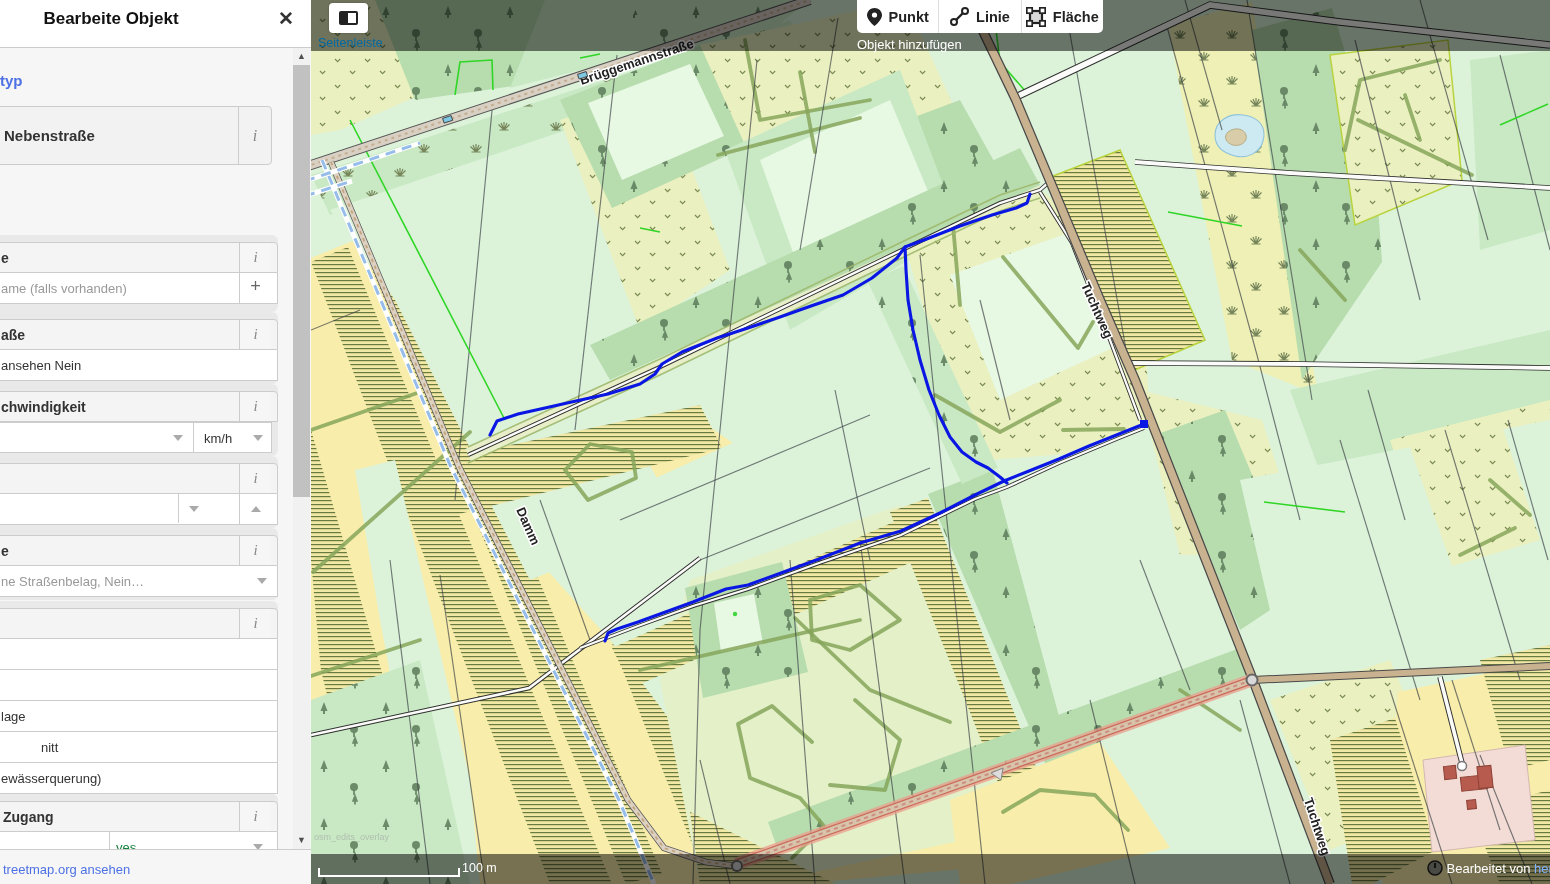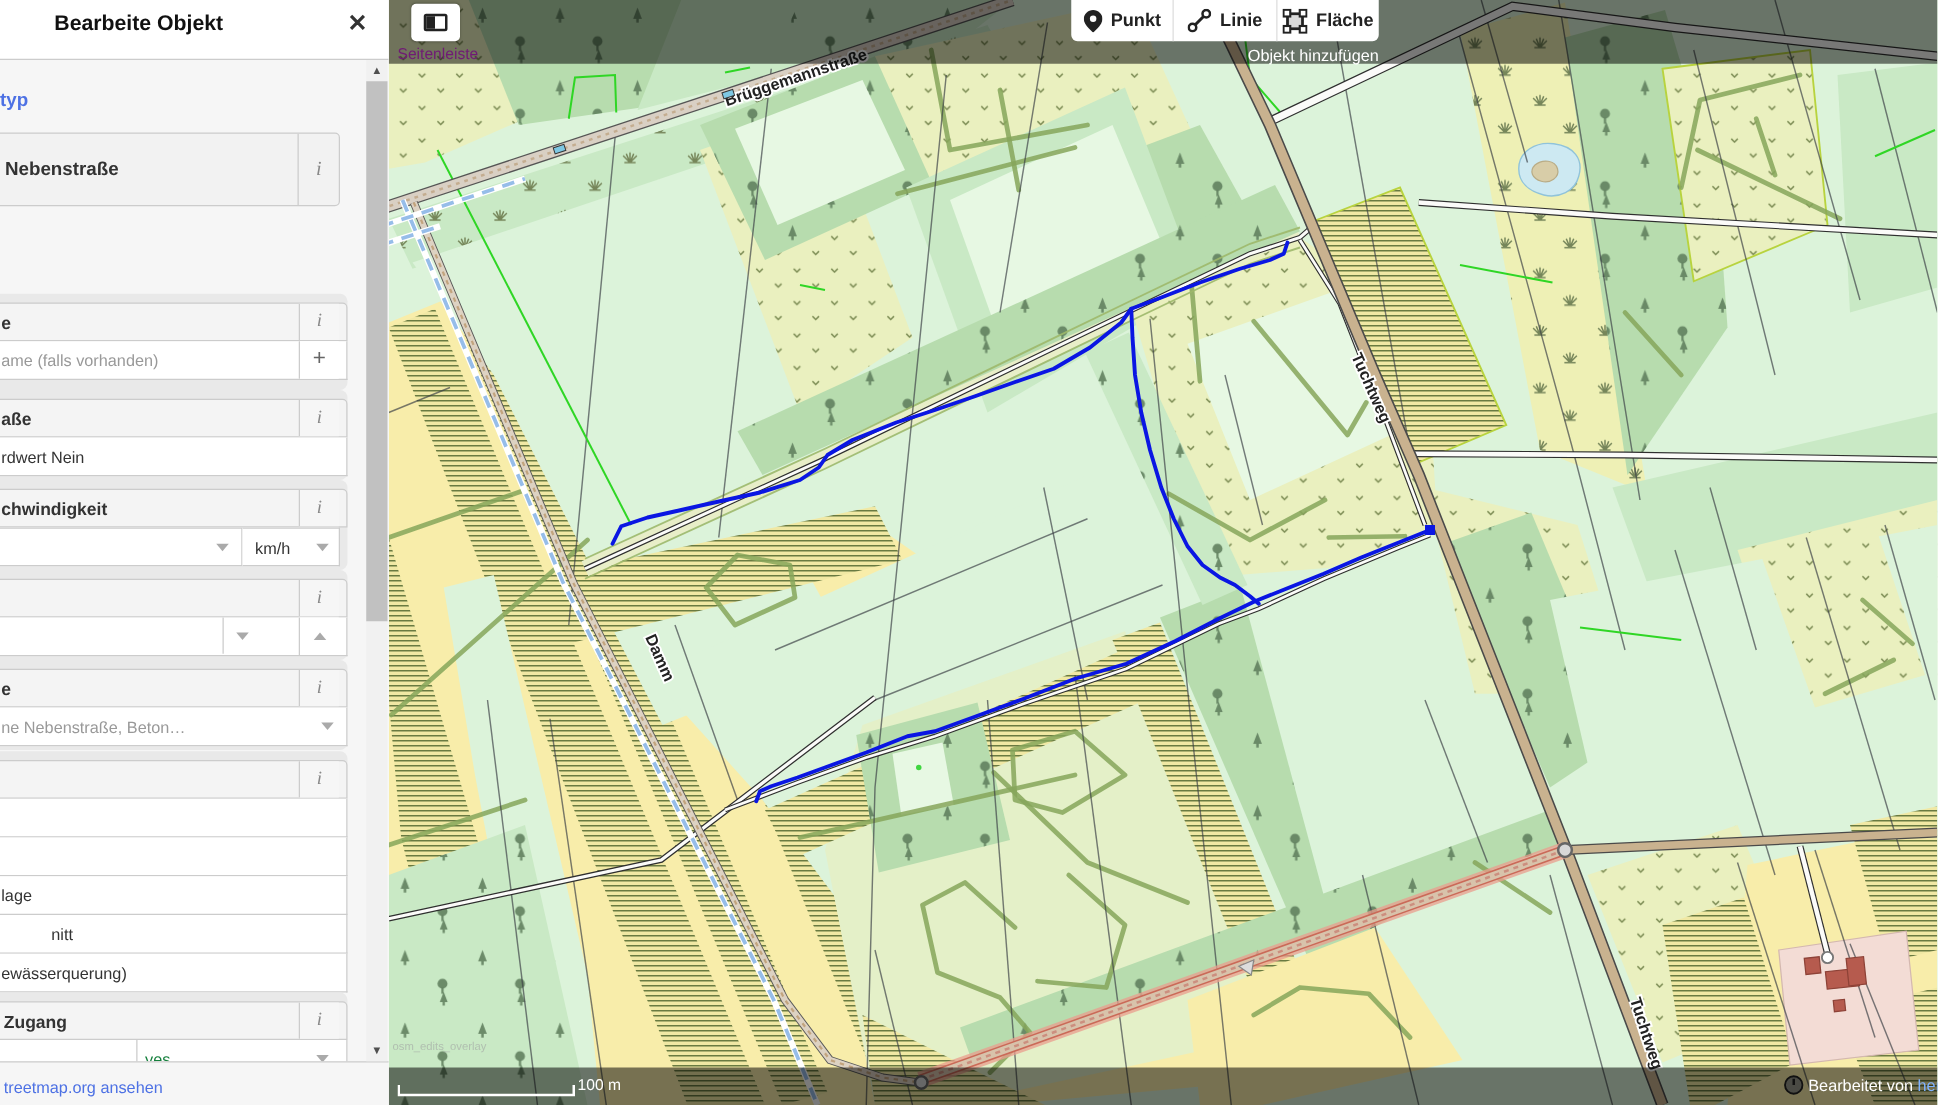--- a/index.html
+++ b/index.html
@@ -7,25 +7,25 @@
   #stage { position:relative; width:1550px; height:884px; background:#fff; }
   
   #map { position:absolute; left:311px; top:0; width:1239px; height:884px; overflow:hidden; background:#dcf3da; }
   
   #topbar { position:absolute; left:311px; top:0; width:1239px; height:51px; background:rgba(0,0,0,0.52); }
   #botbar { position:absolute; left:311px; top:854px; width:1239px; height:30px; background:rgba(0,0,0,0.52); }
   .whitebtn { position:absolute; background:#fff; border-radius:4px; }
   #sbtn { left:329px; top:3px; width:39px; height:30px; box-shadow:0 0 2px rgba(0,0,0,.3); }
   #sbtn .ic { position:absolute; left:10px; top:8px; width:19px; height:14px; border:2px solid #222; border-radius:2px; }
   #sbtn .ic b { position:absolute; left:0; top:0; width:7px; height:10px; background:#222; display:block; }
-  #sblabel { position:absolute; left:318px; top:36px; color:#701a75; font-size:12.5px; }
+  #sblabel { position:absolute; left:318px; top:36px; color:#0369a1; font-size:12.5px; }
   #addgrp { position:absolute; left:857px; top:0; width:246px; height:33px; background:#fff; border-radius:0 0 5px 5px; display:flex; }
   #addgrp .it { flex:1; display:flex; align-items:center; justify-content:center; gap:7px; font-size:14.5px; font-weight:bold; color:#222; border-right:1px solid #ddd; }
   #addgrp .it:last-child { border-right:none; }
-  #addlabel { position:absolute; left:857px; top:37px; width:246px; text-align:right; color:#fff; font-size:13px; }
+  #addlabel { position:absolute; left:857px; top:37px; width:246px; text-align:left; color:#fff; font-size:13px; }
   
   #scale { position:absolute; left:318px; top:860px; }
   #scaletxt { position:absolute; left:462px; top:861px; color:#fff; font-size:12.5px; }
   #attr { position:absolute; left:1427px; top:860px; color:#fff; font-size:13px; white-space:nowrap; }
   #attr .lnk { color:#80b3ff; }
   
   #sidebar { position:absolute; left:0; top:0; width:311px; height:884px; background:#f6f6f6; overflow:hidden; }
   #sb-head { position:absolute; left:0; top:0; width:311px; height:48px; background:#fff; border-bottom:1px solid #ccc; }
   #sb-title { position:absolute; left:0; top:9px; width:222px; text-align:center; font-size:17px; font-weight:bold; color:#111; }
   #sb-close { position:absolute; left:278px; top:7px; font-size:19px; font-weight:bold; color:#333; }
@@ -358,21 +358,21 @@
         <span class="ibtn" style="background:#fff; font-style:normal; font-family:'Liberation Sans',sans-serif; color:#666; font-size:18px; line-height:27px;">+</span>
         </div>
     </div>
 
     <div class="wrap" style="top:312px; height:72px;">
       <div class="row hdr" style="margin-top:7px;">
           <span class="lab" style="left:60px;">aße</span>
           <span class="ibtn">i</span>
         </div>
       <div class="row">
-          <span class="txt blue" style="left:60px;">rdwert Nein</span>
+          <span class="txt blue" style="left:60px;">ansehen Nein</span>
         </div>
     </div>
 
     <div class="wrap" style="top:384px; height:72px;">
       <div class="row hdr" style="margin-top:7px;">
           <span class="lab" style="left:60px;">chwindigkeit</span>
           <span class="ibtn">i</span>
         </div>
       <div class="row" style="background:none; border:none;">
         <div style="position:absolute; left:0; top:0; width:254px; height:31px; background:#fff; border:1px solid #ccc;">
@@ -399,21 +399,21 @@
           </span>
       </div>
     </div>
 
     <div class="wrap" style="top:528px; height:72px;">
       <div class="row hdr" style="margin-top:7px;">
           <span class="lab" style="left:60px;">e</span>
           <span class="ibtn">i</span>
         </div>
       <div class="row">
-          <span class="txt" style="left:60px; color:#999;">ne Nebenstraße, Beton…</span>
+          <span class="txt" style="left:60px; color:#999;">ne Straßenbelag, Nein…</span>
           <span class="caret" style="right:10px;"></span>
         </div>
     </div>
 
     <div class="wrap" style="top:601px; height:191px;">
       <div class="row hdr" style="margin-top:7px;">
           <span class="ibtn">i</span>
         </div>
       <div class="row"></div>
       <div class="row"></div>

